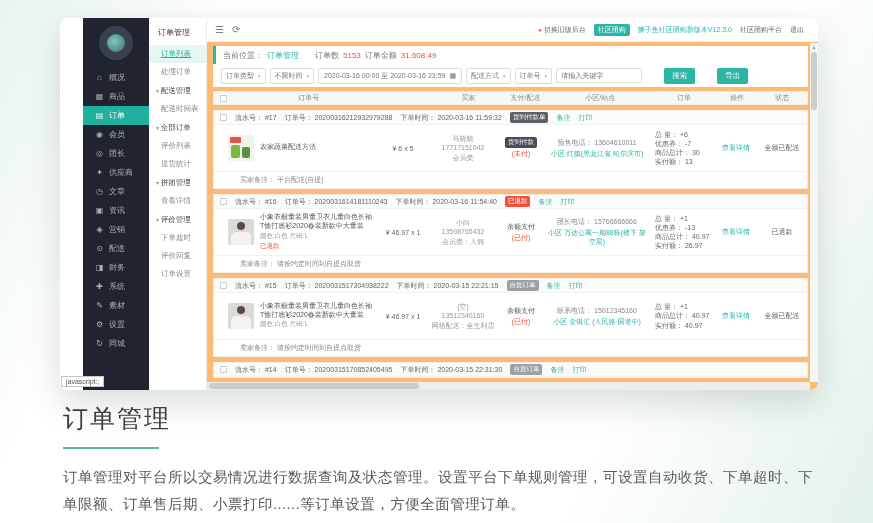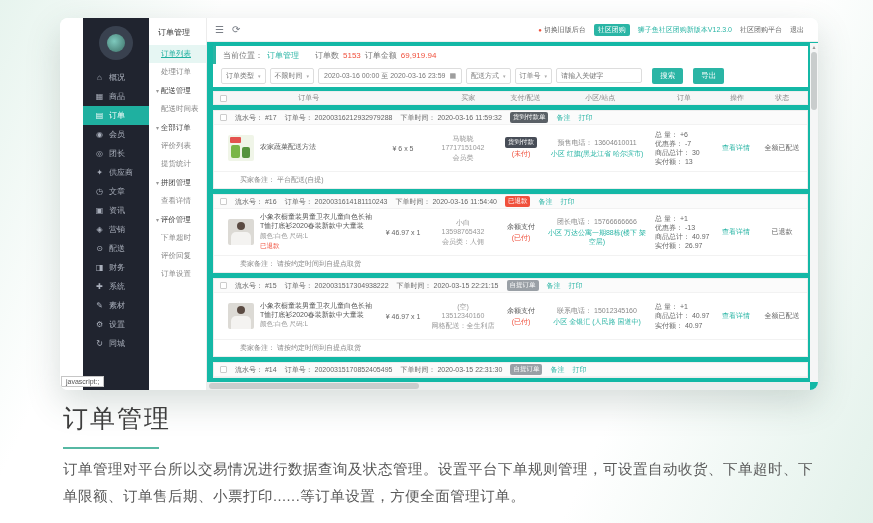--- a/index.html
+++ b/index.html
@@ -31,42 +31,42 @@
   .ss-group::before{ content:"▾ "; font-size:6px; color:#999; }
   
   .main{ flex:1; display:flex; flex-direction:column; position:relative; background:#fff; min-width:0; }
   .topbar{ height:24px; border-bottom:1px solid #efefef; display:flex; align-items:center;
     padding:0 14px 0 8px; flex-shrink:0; }
   .tb-ic{ font-size:10px; color:#7a7f87; margin-right:8px; cursor:pointer; }
   .tb-right{ margin-left:auto; display:flex; align-items:center; gap:8px; font-size:7px; color:#666; }
   .tb-dot{ color:#f0503c; font-size:6px; }
   .tb-badge{ background:#2ab5a5; color:#fff; padding:1px 4px; border-radius:2px; font-size:7px; }
   .tb-version{ color:#2ab5a5; }
-  .content{ flex:1; background:#14b8a6; padding:4px 10px 0 6px; overflow:hidden; }
+  .content{ flex:1; background:#fdba74; padding:4px 10px 0 6px; overflow:hidden; }
   
   .crumb{ background:#fff; height:18px; display:flex; align-items:center; gap:4px;
     border-left:3px solid #2ab5a5; padding-left:7px; font-size:8px; color:#777; }
   .crumb .teal{ color:#2ab5a5; }
   .crumb .red{ color:#f0503c; }
   .crumb .gap{ width:8px; }
   
   .tabs{ background:#fff; margin-top:3px; height:19px; display:flex; align-items:flex-end; gap:11px;
     padding:0 8px; border-bottom:1px solid #f0f0f0; }
   .tab{ font-size:7.5px; color:#888; padding-bottom:3px; cursor:pointer; white-space:nowrap; }
   .tab.active{ color:#2ab5a5; border-bottom:2px solid #2ab5a5; }
   
   .filters{ background:#fff; height:23px; display:flex; align-items:center; gap:4px; padding:0 8px; }
   .sel{ border:1px solid #ddd; border-radius:2px; font-size:7px; color:#777; padding:2px 4px;
     display:flex; align-items:center; gap:4px; cursor:pointer; white-space:nowrap; }
   .sel .caret{ font-size:5px; color:#aaa; }
   .datebox{ border:1px solid #ddd; border-radius:2px; font-size:7px; color:#777; padding:2px 5px;
     display:flex; align-items:center; gap:4px; white-space:nowrap; }
   .kw{ border:1px solid #ddd; border-radius:2px; font-size:7px; color:#777; padding:2px 4px; width:86px; height:15px; }
   .btn{ background:#2ab5a5; color:#fff; border:none; border-radius:2px; font-size:7.5px;
-    padding:3px 8px; cursor:pointer; margin-left:6px; }
+    padding:3px 8px; cursor:pointer; margin-left:18px; }
   
   .thead{ margin-top:4px; background:#f6f7f7; border:1px solid #eee; display:flex; align-items:center;
     height:14px; font-size:7px; color:#888; }
   .col-chk{ width:20px; display:flex; justify-content:center; }
   .col-prod{ flex:1; min-width:150px; display:flex; align-items:center; }
   .thead .col-prod{ justify-content:center; }
   .col-price{ width:52px; text-align:center; }
   .col-buyer{ width:68px; text-align:center; }
   .col-pay{ width:48px; text-align:center; }
   .col-sta{ width:104px; text-align:center; }
@@ -111,21 +111,21 @@
   .vscroll .varrow{ font-size:6px; color:#999; text-align:center; line-height:8px; }
   .vscroll .vthumb{ position:absolute; top:9px; left:1px; width:6px; height:58px; background:#c9cdcd; border-radius:3px; }
   .hscroll{ position:absolute; left:0; right:8px; bottom:0; height:8px; background:#eceeee; }
   .hscroll .hthumb{ position:absolute; left:2px; top:1px; width:210px; height:6px; background:#c9cdcd; border-radius:3px; }
   .linkhint{ position:absolute; left:1px; bottom:3px; background:#fff; border:1px solid #c6c6c6;
     font-size:7px; color:#555; padding:1px 4px; z-index:5; }
   
   .desc{ position:absolute; left:63px; top:402px; width:750px; }
   .desc h1{ font-size:25px; font-weight:400; color:#3d3d3d; letter-spacing:2px; }
   .underline{ width:96px; height:2px; background:#56b8a3; margin-top:12px; }
-  .desc p{ margin-top:7px; font-size:14.5px; color:#595959; line-height:1.85; letter-spacing:.5px; }
+  .desc p{ margin-top:15px; font-size:14.5px; color:#595959; line-height:1.85; letter-spacing:.5px; }
 </style>
 </head>
 <body>
 
 <div class="shot">
   <div class="gutter"></div>
 
   <aside class="nav">
     <div class="logo">
         <i></i>
@@ -254,21 +254,21 @@
     </div>
 
     <div class="content">
       <div class="crumb">
         <span>当前位置：</span>
         <span class="teal">订单管理</span>
         <span class="gap"></span>
         <span>订单数</span>
         <span class="red">5153</span>
         <span>订单金额</span>
-        <span class="red">69,919.94</span>
+        <span class="red">31,608.49</span>
       </div>
 
 
       <div class="filters">
         <div class="sel">
             <span>订单类型</span>
             <span class="caret">▾</span>
           </div>
         <div class="sel">
             <span>不限时间</span>

